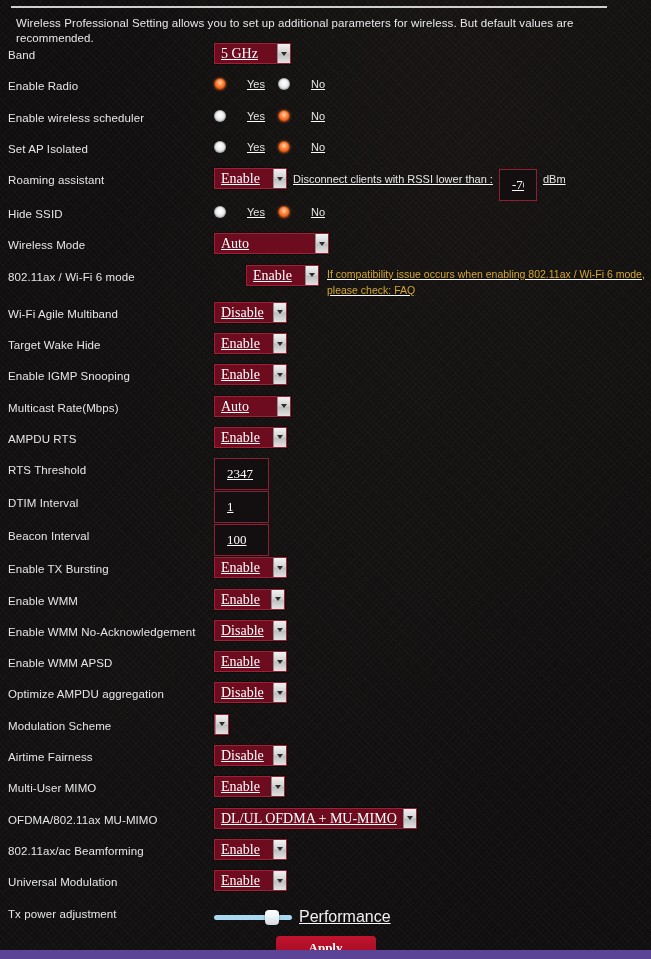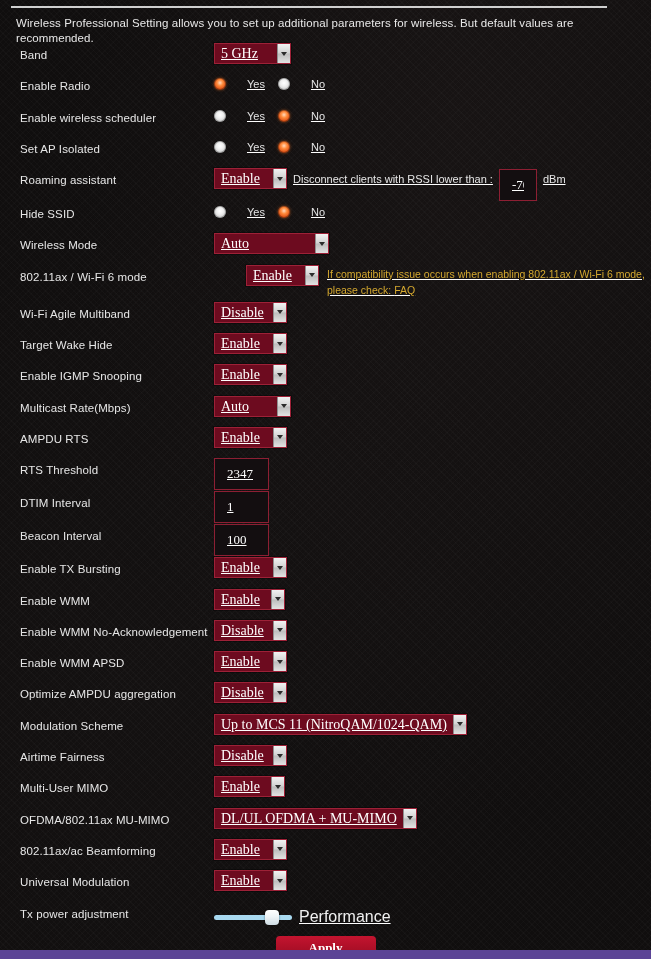--- a/index.html
+++ b/index.html
@@ -58,21 +58,21 @@
   }
 
   .row {
     position: relative;
     display: flex;
     align-items: flex-start;
     min-height: 31.3px;
   }
   .row-label {
     width: 214px;
-    padding-left: 20px;
+    padding-left: 8px;
     box-sizing: border-box;
     font-size: 11.5px;
     color: #e6e6e6;
     letter-spacing: 0.1px;
     padding-top: 7px;
     line-height: 13px;
   }
   .row-field {
     flex: 1;
     display: flex;
@@ -473,21 +473,20 @@
             <span class="sel-arrow">
               <span class="tri"></span>
             </span>
           </div>
         </div>
       </div>
       <div class="row">
         <div class="row-label">Modulation Scheme</div>
         <div class="row-field">
           <div class="sel">
-            <span class="sel-text">Up to MCS 11 (NitroQAM/1024-QAM)</span>
             <span class="sel-arrow">
               <span class="tri"></span>
             </span>
           </div>
         </div>
       </div>
       <div class="row">
         <div class="row-label">Airtime Fairness</div>
         <div class="row-field">
           <div class="sel">

